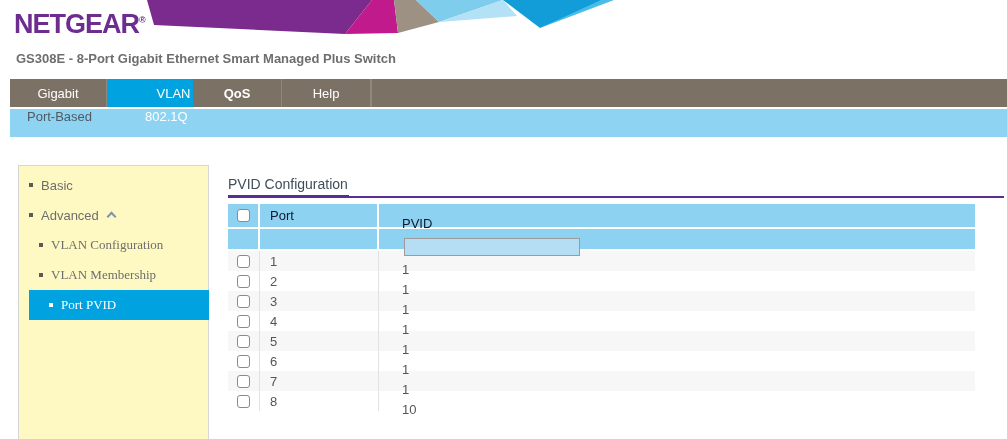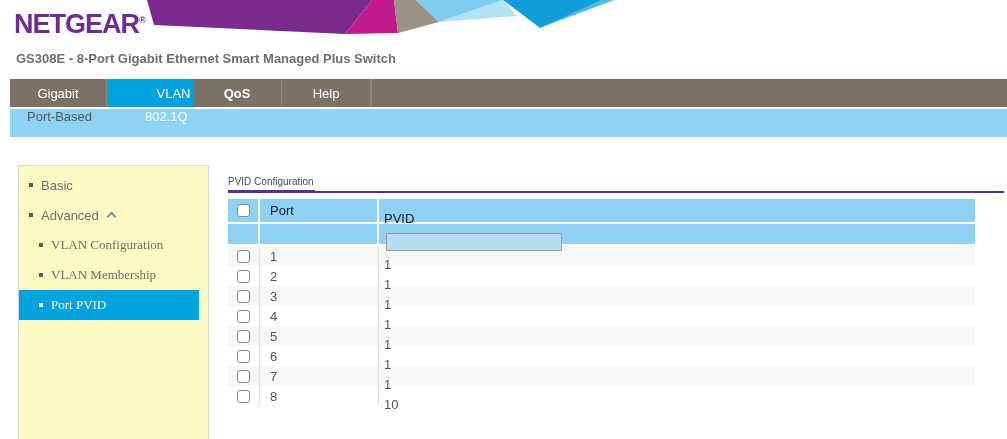--- a/index.html
+++ b/index.html
@@ -53,44 +53,44 @@
     position:absolute; top:165px; left:18px; width:191px; height:274px;
     background:#fef9c3; border:1px solid #d6d6d6; border-bottom:none;
     padding-top:4px;
     text-align:center;
   }
   .side-item {
     height:30px; display:flex; align-items:center;
     font-size:13px; color:#6e6e6e; padding-left:10px; cursor:pointer;
   }
   .side-item.sub { padding-left:20px;font-family:Liberation Serif, serif; }
-  .side-item.selected { background:#00a3e0; color:#ffffff; width:180px; }
+  .side-item.selected { background:#00a3e0; color:#ffffff; width:180px;margin-left:10px; }
   .bullet { width:4px; height:4px; background:#5a5a5a; margin-right:8px; flex:none; }
   .side-item.selected .bullet { background:#ffffff; }
   .caret {
     width:7px; height:7px; border-top:2px solid #7d95a9; border-left:2px solid #7d95a9;
     transform:rotate(45deg); margin-left:9px; margin-top:3px; flex:none;
   }
 
   
   .main { position:absolute; left:228px; top:170px; width:776px; }
   .heading {
-    font-size:10px; color:#3f4f5a;
+    font-size:14px; color:#3f4f5a;
     border-bottom:2px solid #5c2d91;
   }
   .heading span {
     display:inline-block; padding:6px 1px 3px 0;
     border-bottom:3px solid #5c2d91; margin-bottom:-2px;
   }
 
   .table { width:747px; margin-top:6px; font-size:13px; }
   .row { display:flex; }
   .cell-check { width:32px; flex:none; display:flex; align-items:center; justify-content:center; }
   .cell-port  { width:119px; flex:none; display:flex; align-items:center; padding-left:10px; }
-  .cell-pvid  { flex:1; display:flex; align-items:center; padding-left:5px;margin-top:16px; }
+  .cell-pvid  { flex:1; display:flex; align-items:center; padding-left:23px;margin-top:16px; }
 
   .thead { background:#8dd2f1; height:23px; color:#0f172a; }
   .thead .cell-check, .thead .cell-port { border-right:2px solid #ffffff; }
 
   .filter-row {
     background:#8dd2f1; height:24px;
     border-top:2px solid #ffffff; border-bottom:2px solid #ffffff;
   }
   .filter-row .cell-check, .filter-row .cell-port { border-right:2px solid #ffffff; }
   .pvid-input {

